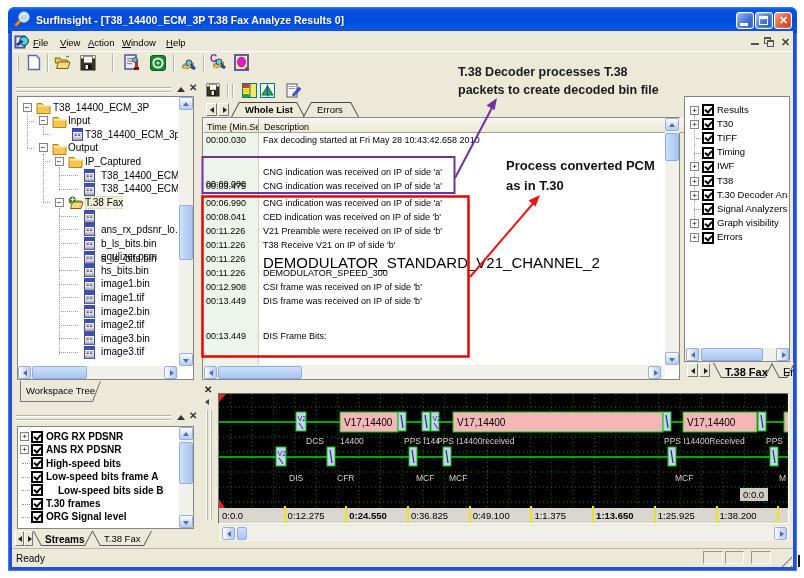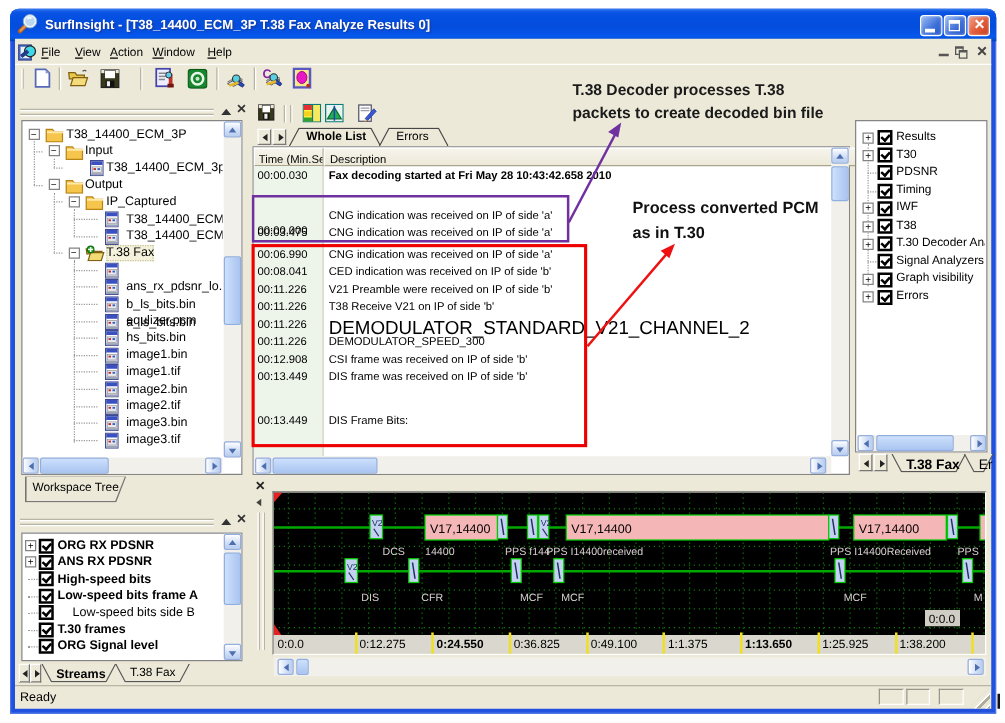--- a/index.html
+++ b/index.html
@@ -334,21 +334,21 @@
 <div class="cb" style="left:31px;top:443.9px"></div>
 <div class="t" style="left:46px;top:444.4px;font-size:10px;font-weight:bold;color:#000;">ANS RX PDSNR</div>
 <div class="hdash" style="left:22px;top:463.3px;width:10px"></div>
 <div class="cb" style="left:31px;top:457.3px"></div>
 <div class="t" style="left:46px;top:457.8px;font-size:10px;font-weight:bold;color:#000;">High-speed bits</div>
 <div class="hdash" style="left:22px;top:476.7px;width:10px"></div>
 <div class="cb" style="left:31px;top:470.7px"></div>
 <div class="t" style="left:46px;top:471.2px;font-size:10px;font-weight:bold;color:#000;">Low-speed bits frame A</div>
 <div class="hdash" style="left:22px;top:490.1px;width:10px"></div>
 <div class="cb" style="left:31px;top:484.1px"></div>
-<div class="t" style="left:46px;top:484.6px;font-size:10px;font-weight:normal;color:#000;padding-left:12px;">Low-speed bits side B</div>
+<div class="t" style="left:46px;top:484.6px;font-size:10px;font-weight:bold;color:#000;padding-left:12px;">Low-speed bits side B</div>
 <div class="hdash" style="left:22px;top:503.5px;width:10px"></div>
 <div class="cb" style="left:31px;top:497.5px"></div>
 <div class="t" style="left:46px;top:498.0px;font-size:10px;font-weight:bold;color:#000;">T.30 frames</div>
 <div class="hdash" style="left:22px;top:516.9px;width:10px"></div>
 <div class="cb" style="left:31px;top:510.9px"></div>
 <div class="t" style="left:46px;top:511.4px;font-size:10px;font-weight:bold;color:#000;">ORG Signal level</div>
 <div class="ab" style="left:179px;top:427px;width:14px;height:101px;background:#f1f0ea;"></div>
 <div class="sb" style="left:179px;top:427px;width:14px;height:13px">
     <div class="arr" style="left:3px;top:4px;border-left:3.5px solid transparent;border-right:3.5px solid transparent;border-bottom:4px solid #4d6fae"></div>
   </div>
@@ -424,21 +424,21 @@
 <div class="ab" style="left:202px;top:117px;width:478px;height:263px;background:#fff;border:1px solid #858585;"></div>
 <div class="ab" style="left:203px;top:118px;width:56px;height:15px;background:linear-gradient(180deg,#f6f4ec,#ece9d8);border:1px solid;border-color:#fff #a8a48f #a8a48f #fff;overflow:hidden;">
     <div class="t" style="left:3px;top:3px;font-size:9px">Time (Min.Se</div>
   </div>
 <div class="ab" style="left:259px;top:118px;width:475px;height:15px;background:linear-gradient(180deg,#f6f4ec,#ece9d8);border:1px solid;border-color:#fff #a8a48f #a8a48f #fff;overflow:hidden;text-align:center;">
     <div class="t" style="left:4px;top:3px;font-size:9px">Description</div>
   </div>
 <div class="ab" style="left:203px;top:133px;width:56px;height:232px;background:#edf4ea;"></div>
 <div class="ab" style="left:258px;top:133px;width:1px;height:232px;background:#d4d0c8;"></div>
 <div class="t" style="left:206px;top:135px;font-size:9px;font-weight:normal;color:#000;">00:00.030</div>
-<div class="t" style="left:263px;top:135px;font-size:9px;font-weight:bold;color:#000;">Fax decoding started at Fri May 28 10:43:42.658 2010</div>
+<div class="t" style="left:263px;top:135px;font-size:9px;font-weight:normal;color:#000;">Fax decoding started at Fri May 28 10:43:42.658 2010</div>
 <div class="t" style="left:206px;top:167px;font-size:9px;font-weight:normal;color:#000;margin-top:12px;">00:00.000</div>
 <div class="t" style="left:263px;top:167px;font-size:9px;font-weight:normal;color:#000;">CNG indication was received on IP of side 'a'</div>
 <div class="t" style="left:206px;top:181px;font-size:9px;font-weight:normal;color:#000;">00:03.475</div>
 <div class="t" style="left:263px;top:181px;font-size:9px;font-weight:normal;color:#000;">CNG indication was received on IP of side 'a'</div>
 <div class="t" style="left:206px;top:197.5px;font-size:9px;font-weight:normal;color:#000;">00:06.990</div>
 <div class="t" style="left:263px;top:197.5px;font-size:9px;font-weight:normal;color:#000;">CNG indication was received on IP of side 'a'</div>
 <div class="t" style="left:206px;top:211.5px;font-size:9px;font-weight:normal;color:#000;">00:08.041</div>
 <div class="t" style="left:263px;top:211.5px;font-size:9px;font-weight:normal;color:#000;">CED indication was received on IP of side 'b'</div>
 <div class="t" style="left:206px;top:225.5px;font-size:9px;font-weight:normal;color:#000;">00:11.226</div>
 <div class="t" style="left:263px;top:225.5px;font-size:9px;font-weight:normal;color:#000;">V21 Preamble were received on IP of side 'b'</div>
@@ -474,21 +474,21 @@
 <div class="ab" style="left:685px;top:97px;width:103px;height:250px;overflow:hidden">
 <div class="vdash" style="left:9px;top:18.0px;height:113.6px"></div>
 <div class="pm" style="left:5px;top:8.5px">+</div>
 <div class="cb" style="left:17px;top:7.0px"></div>
 <div class="t" style="left:32px;top:7.5px;font-size:9.5px;font-weight:normal;color:#000;">Results</div>
 <div class="pm" style="left:5px;top:22.700000000000003px">+</div>
 <div class="cb" style="left:17px;top:21.200000000000003px"></div>
 <div class="t" style="left:32px;top:21.700000000000003px;font-size:9.5px;font-weight:normal;color:#000;">T30</div>
 <div class="hdash" style="left:9px;top:41.400000000000006px;width:7px"></div>
 <div class="cb" style="left:17px;top:35.400000000000006px"></div>
-<div class="t" style="left:32px;top:35.900000000000006px;font-size:9.5px;font-weight:normal;color:#000;">PDSNR</div>
+<div class="t" style="left:32px;top:35.900000000000006px;font-size:9.5px;font-weight:normal;color:#000;">TIFF</div>
 <div class="hdash" style="left:9px;top:55.599999999999994px;width:7px"></div>
 <div class="cb" style="left:17px;top:49.599999999999994px"></div>
 <div class="t" style="left:32px;top:50.099999999999994px;font-size:9.5px;font-weight:normal;color:#000;">Timing</div>
 <div class="pm" style="left:5px;top:65.30000000000001px">+</div>
 <div class="cb" style="left:17px;top:63.80000000000001px"></div>
 <div class="t" style="left:32px;top:64.30000000000001px;font-size:9.5px;font-weight:normal;color:#000;">IWF</div>
 <div class="pm" style="left:5px;top:79.5px">+</div>
 <div class="cb" style="left:17px;top:78.0px"></div>
 <div class="t" style="left:32px;top:78.5px;font-size:9.5px;font-weight:normal;color:#000;">T38</div>
 <div class="pm" style="left:5px;top:93.69999999999999px">+</div>

